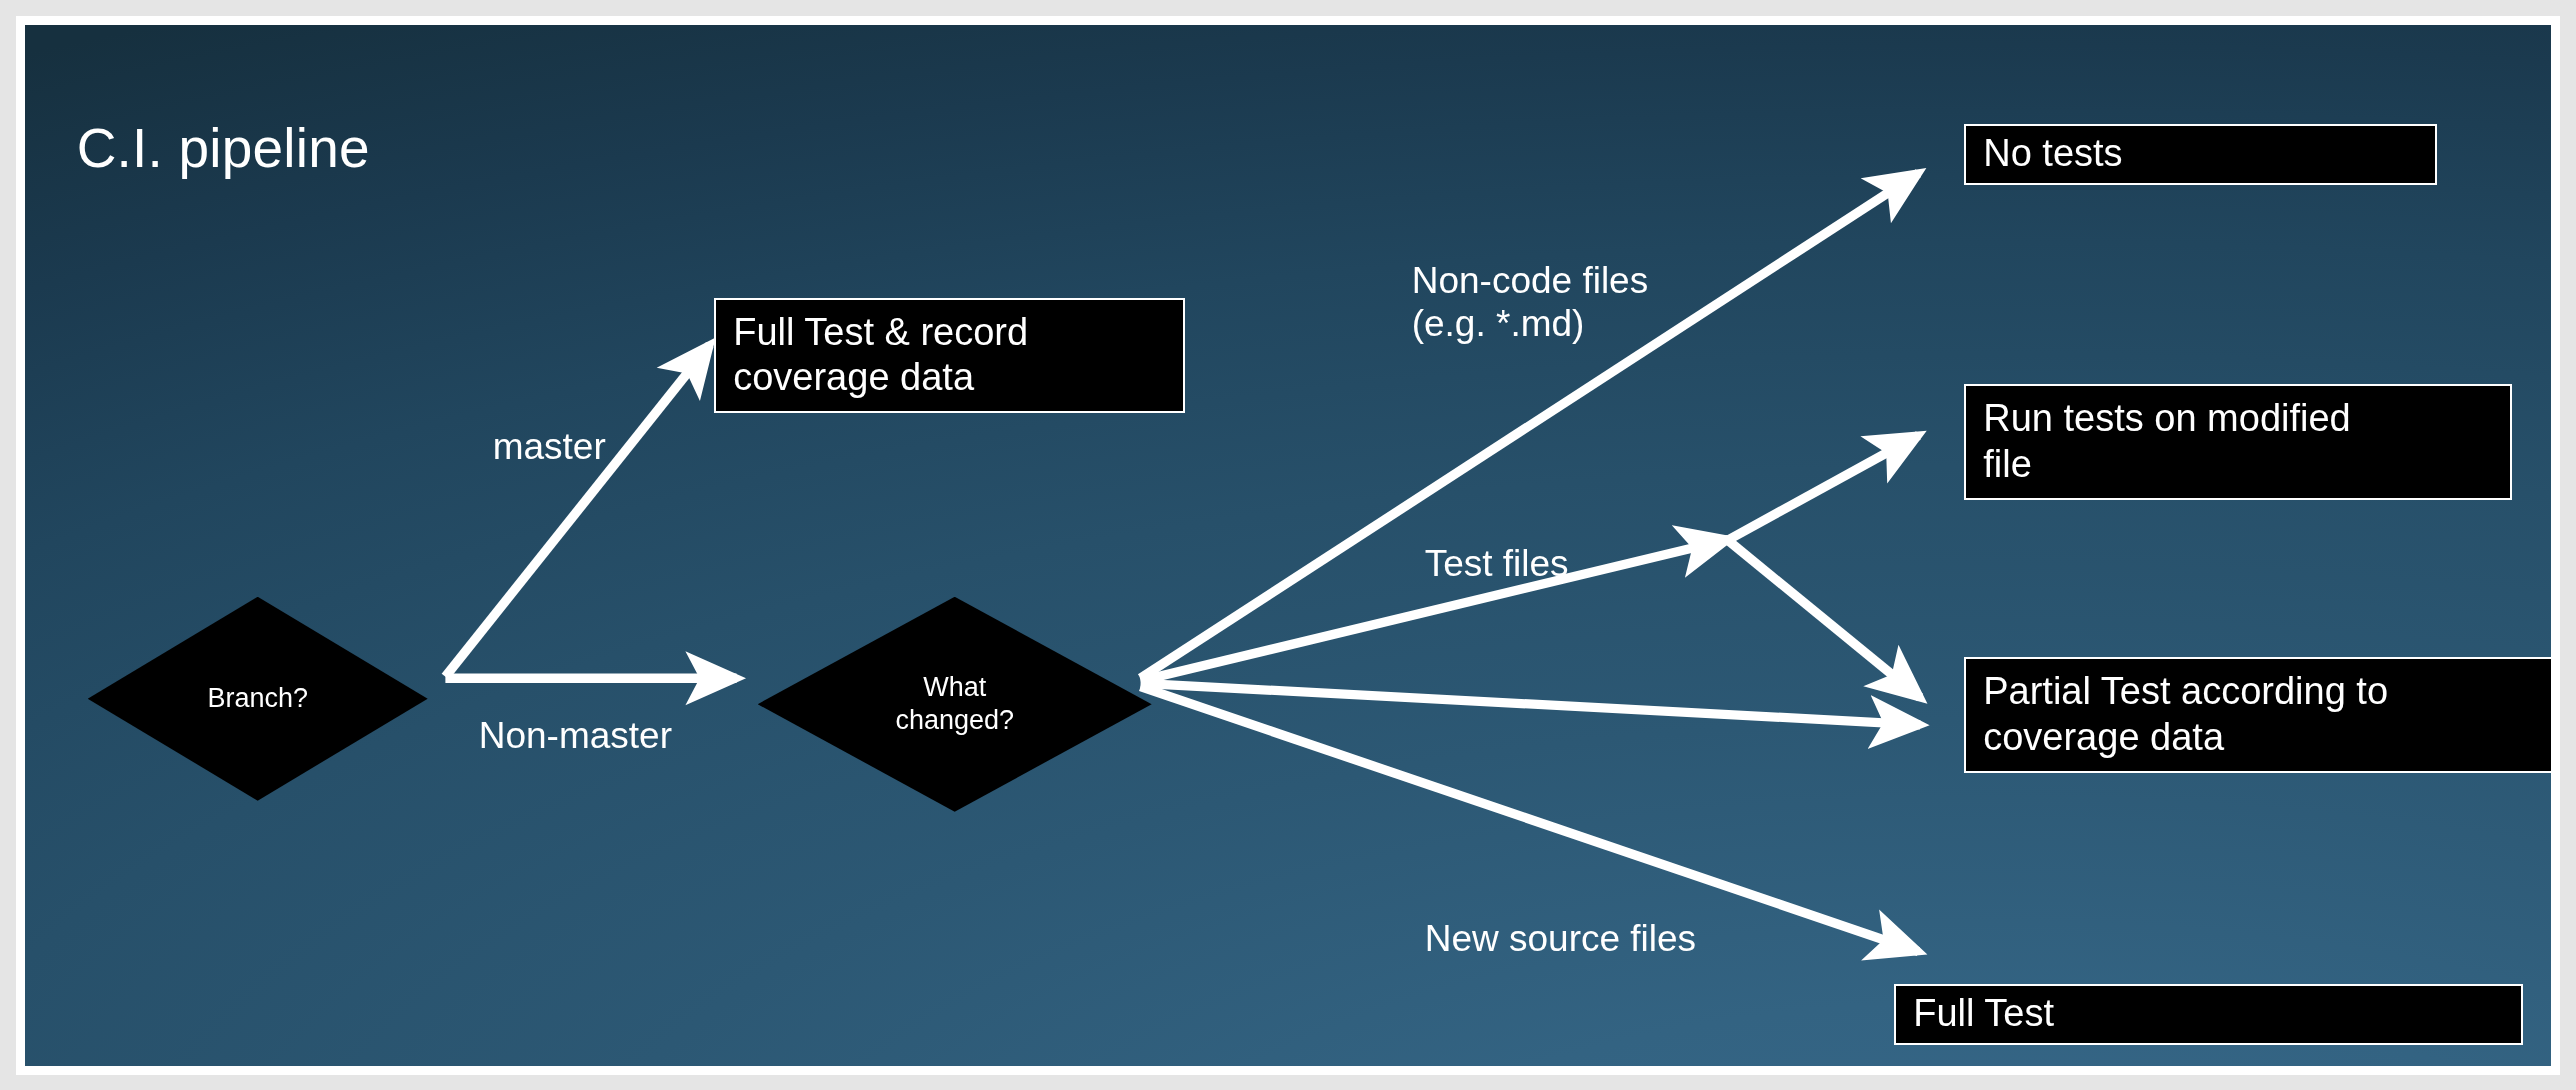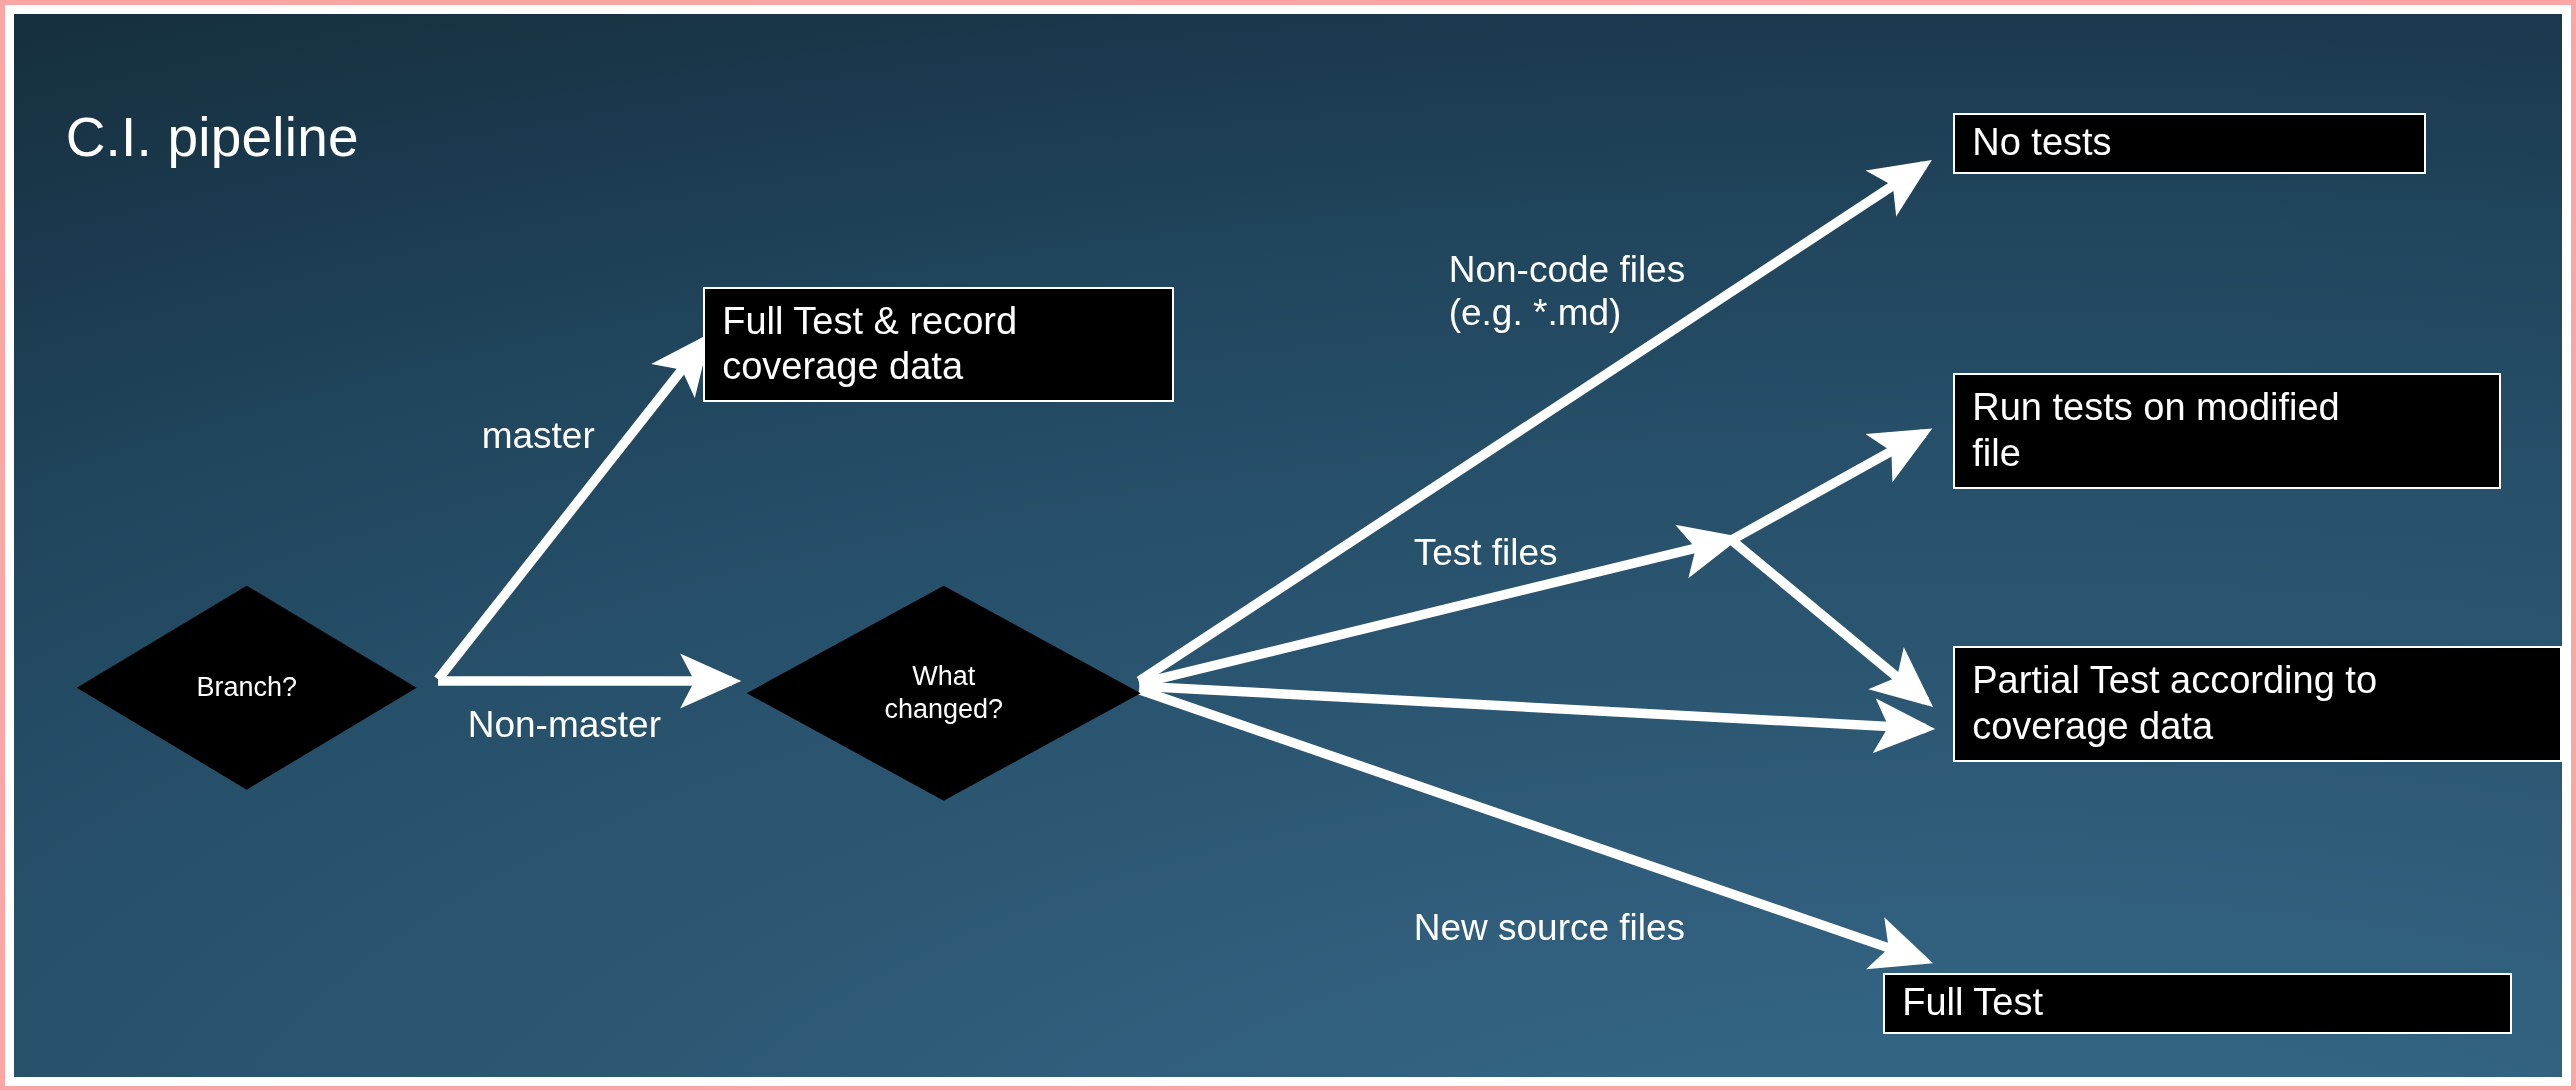--- a/index.html
+++ b/index.html
@@ -13,23 +13,23 @@
     overflow: hidden;
     font-family: "Liberation Sans", sans-serif;
   }
 
   
   #slide-frame {
     position: absolute;
     left: 0; top: 0;
     width: 2576px;
     height: 1091px;
-    background: #fca5a5;
+    background: #e5e5e5;
     box-sizing: border-box;
-    padding: 5px;
+    padding: 16px;
   }
   
   #slide-border {
     position: relative;
     width: 100%;
     height: 100%;
     background: #ffffff;
     box-sizing: border-box;
     padding: 8.7px;
   }
@@ -174,21 +174,21 @@
       </div>
 
       <div class="proc-box" style="left:1869px; top:915px; width:629px; height:61px;margin-top:44px;">
         <span>Full Test</span>
       </div>
 
       <div class="edge-label" style="left:468px; top:400px;">master</div>
 
       <div class="edge-label" style="left:454px; top:689px;">Non-master</div>
 
-      <div class="edge-label" style="left:1387px; top:234px;margin-left:48px;">Non-code files
+      <div class="edge-label" style="left:1387px; top:234px;">Non-code files
 (e.g. *.md)</div>
 
       <div class="edge-label" style="left:1400px; top:517px;">Test files</div>
 
 
       <div class="edge-label" style="left:1400px; top:892px;">New source files</div>
 
     </div>
   </div>
 </div>

